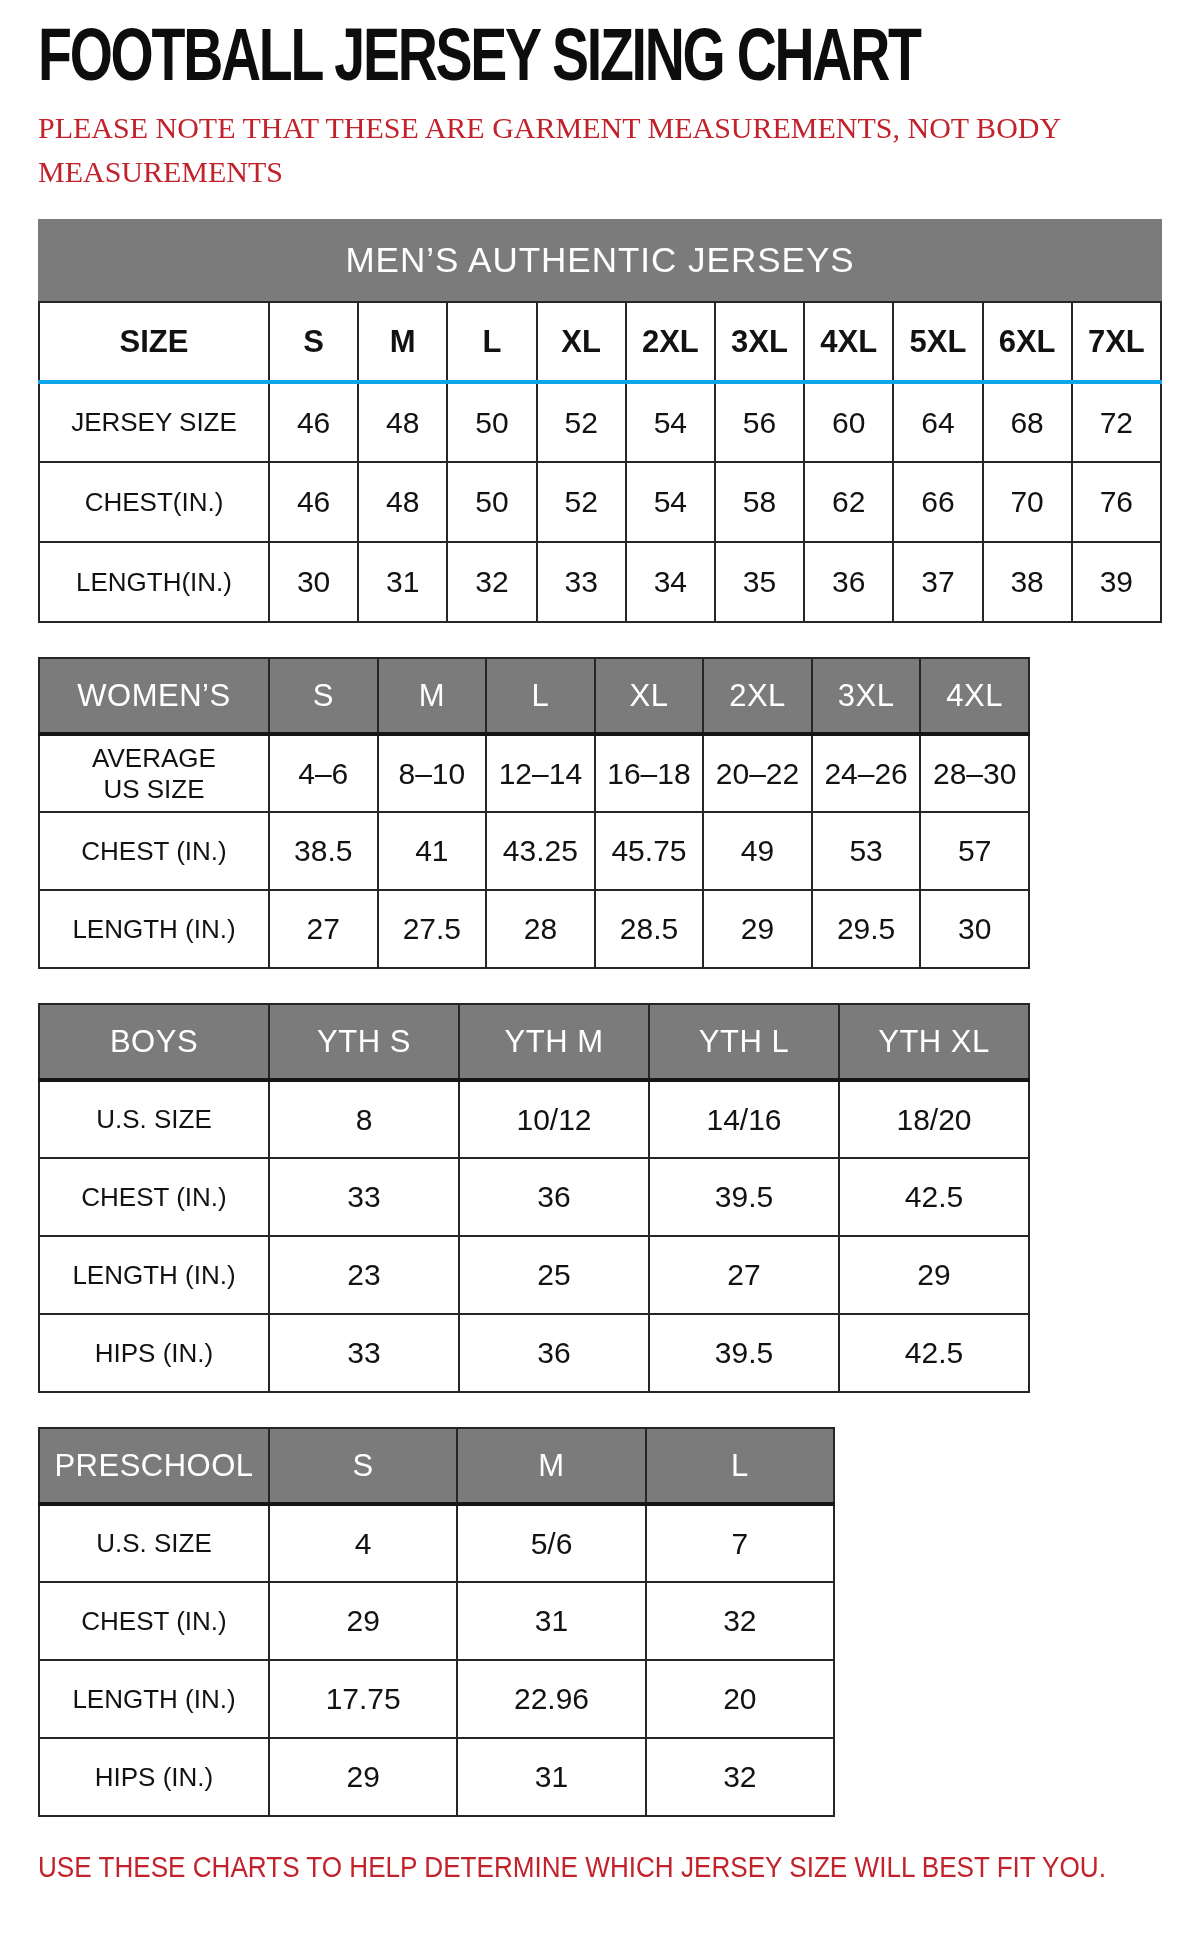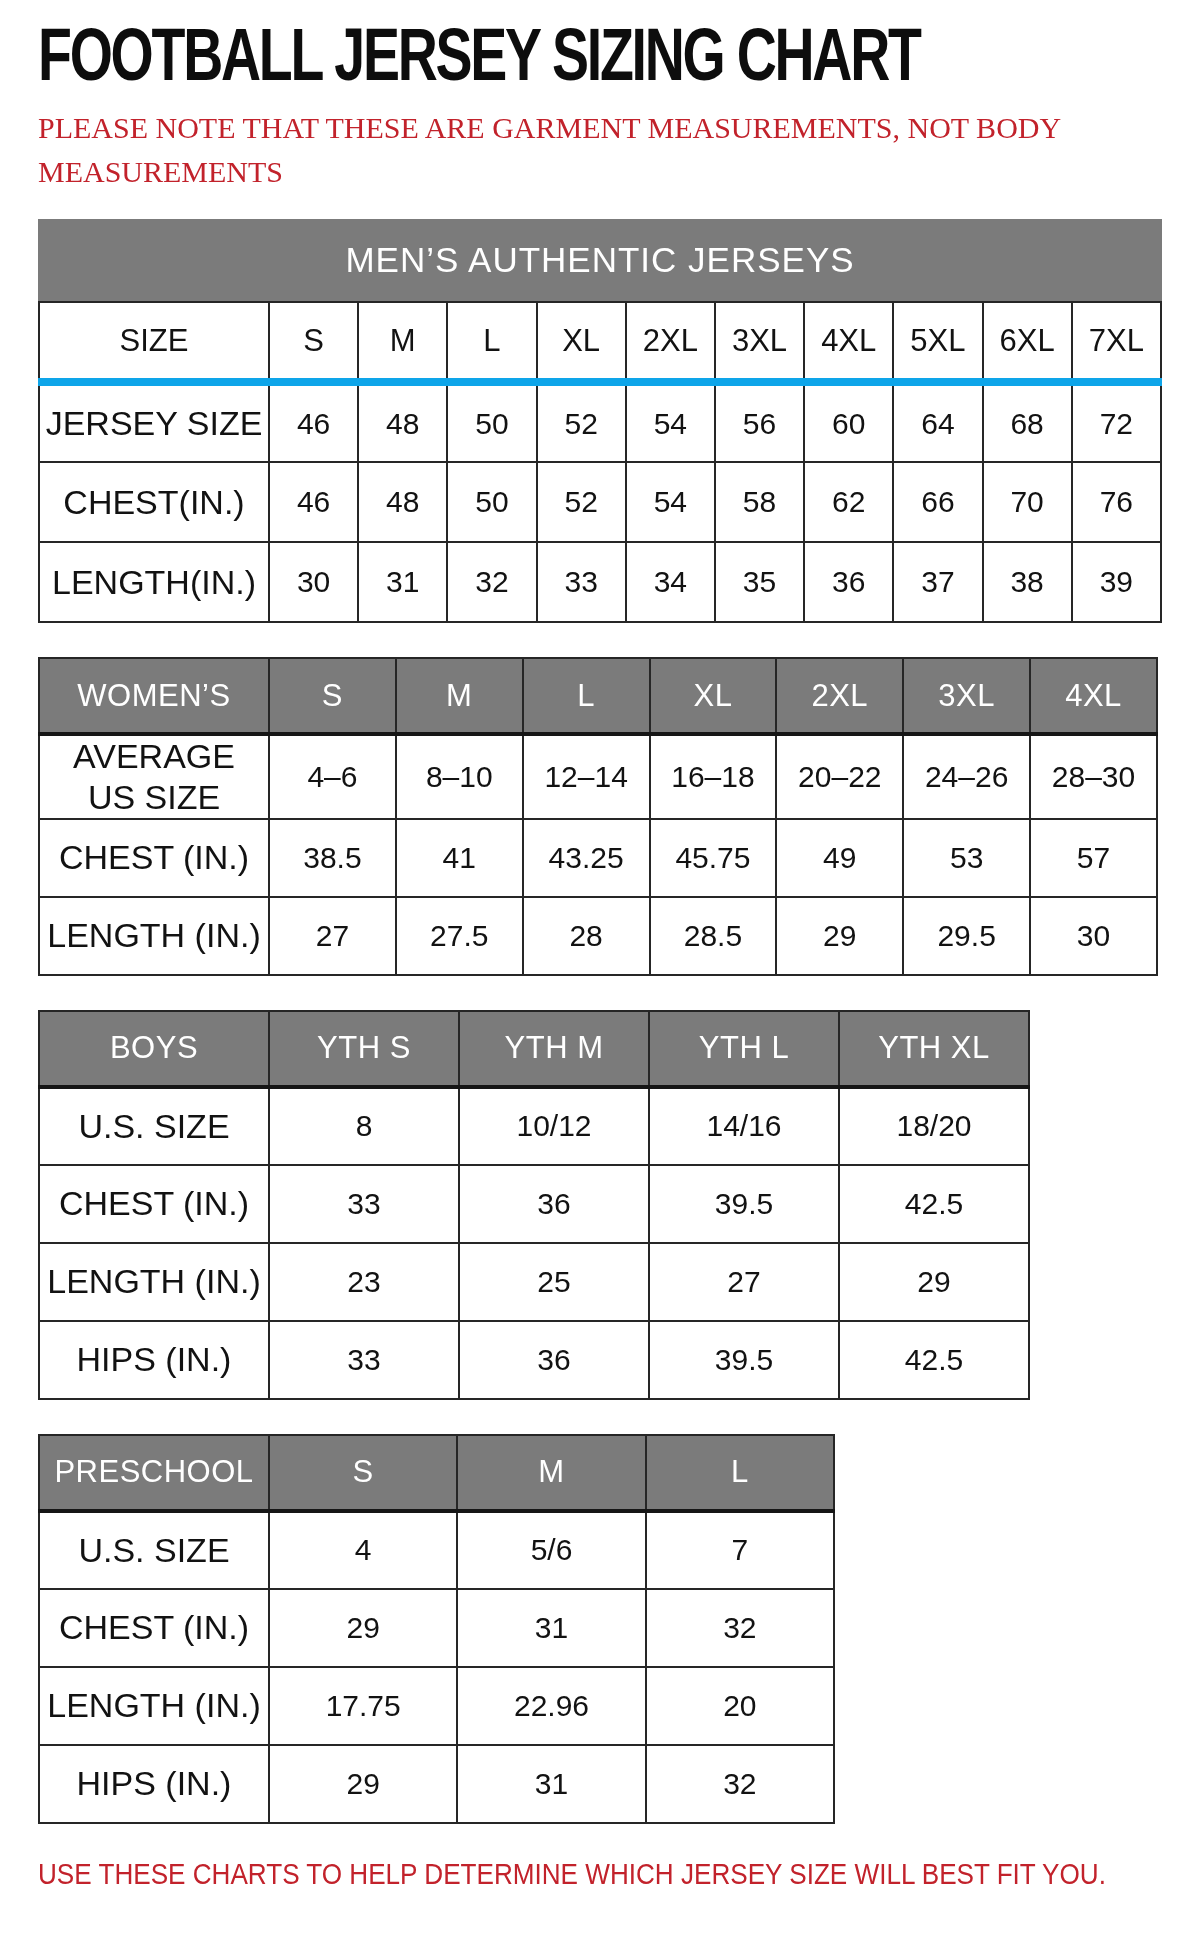--- a/index.html
+++ b/index.html
@@ -35,21 +35,21 @@
     color:var(--red);
     font-size:30px;
     line-height:1.45;
     white-space:pre-line;
     max-width:1110px;
     font-family:Liberation Serif, serif;
   }
   #tables{margin-top:26px;}
   .tbl-wrap{margin:0 0 34px 0;}
   .w-mens{width:1124px;}
-  .w-womens{width:1120px;}
+  .w-womens{width:992px;}
   .w-boys{width:992px;}
   .w-preschool{width:797px;}
 
   .banner{
     height:82px;
     background:var(--gray);
     color:#ffffff;
     display:flex;
     align-items:center;
     justify-content:center;
@@ -79,27 +79,28 @@
     background:var(--gray);
     color:#ffffff;
     height:76px;
     font-size:31px;
     font-weight:normal;
     border-bottom:4px solid #161616;
     letter-spacing:0.5px;
   }
   
   .tbl-mens tbody tr:first-child td{
-    border-bottom:8px solid #0ea5e9;
+    border-bottom:4px solid #0ea5e9;
     font-size:31px;
+    font-weight:bold;
   }
   .tbl-mens tbody td{height:80px;}
   td.row-label{
     white-space:pre-line;
-    font-size:34px;
+    font-size:26px;
     line-height:1.2;
   }
   .footer{
     margin:0 0 10px 0;
     color:var(--red);
     font-size:29px;
     white-space:nowrap;
     transform:scaleX(0.9);
     transform-origin:left center;
   }

